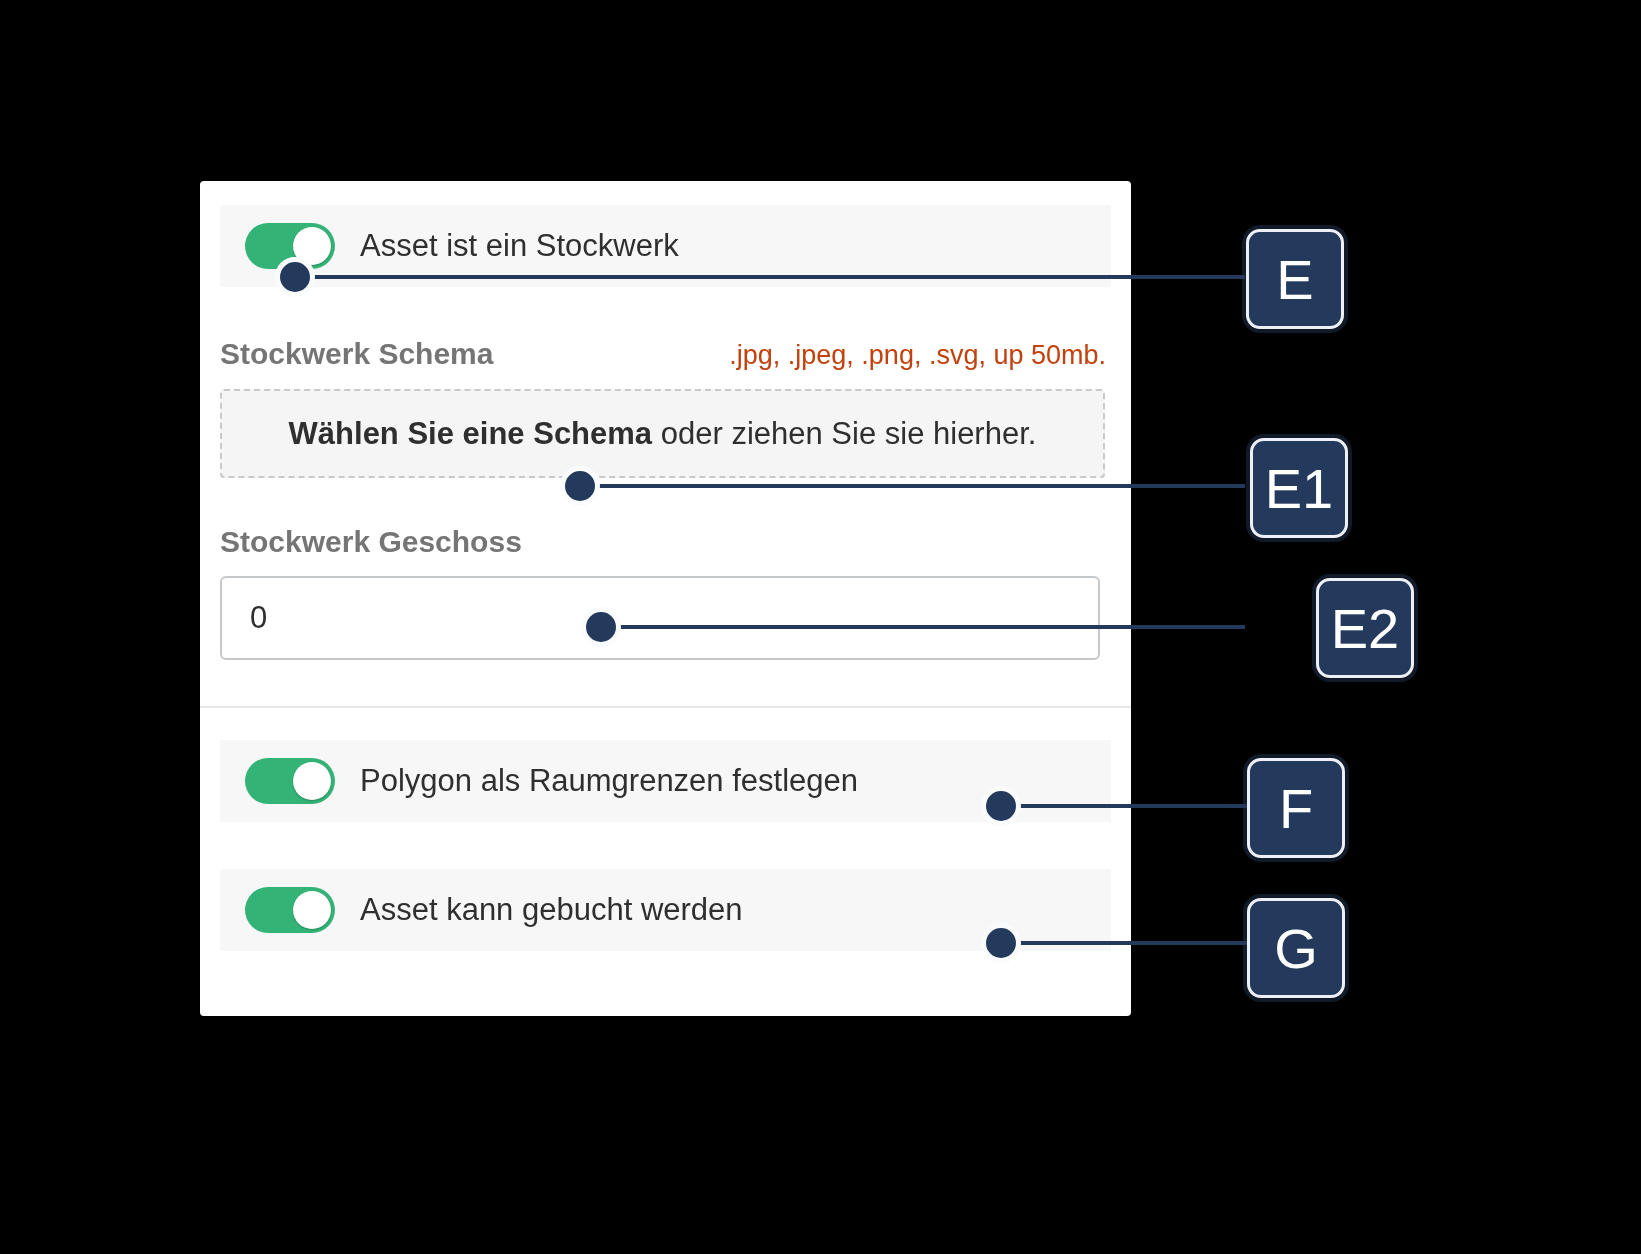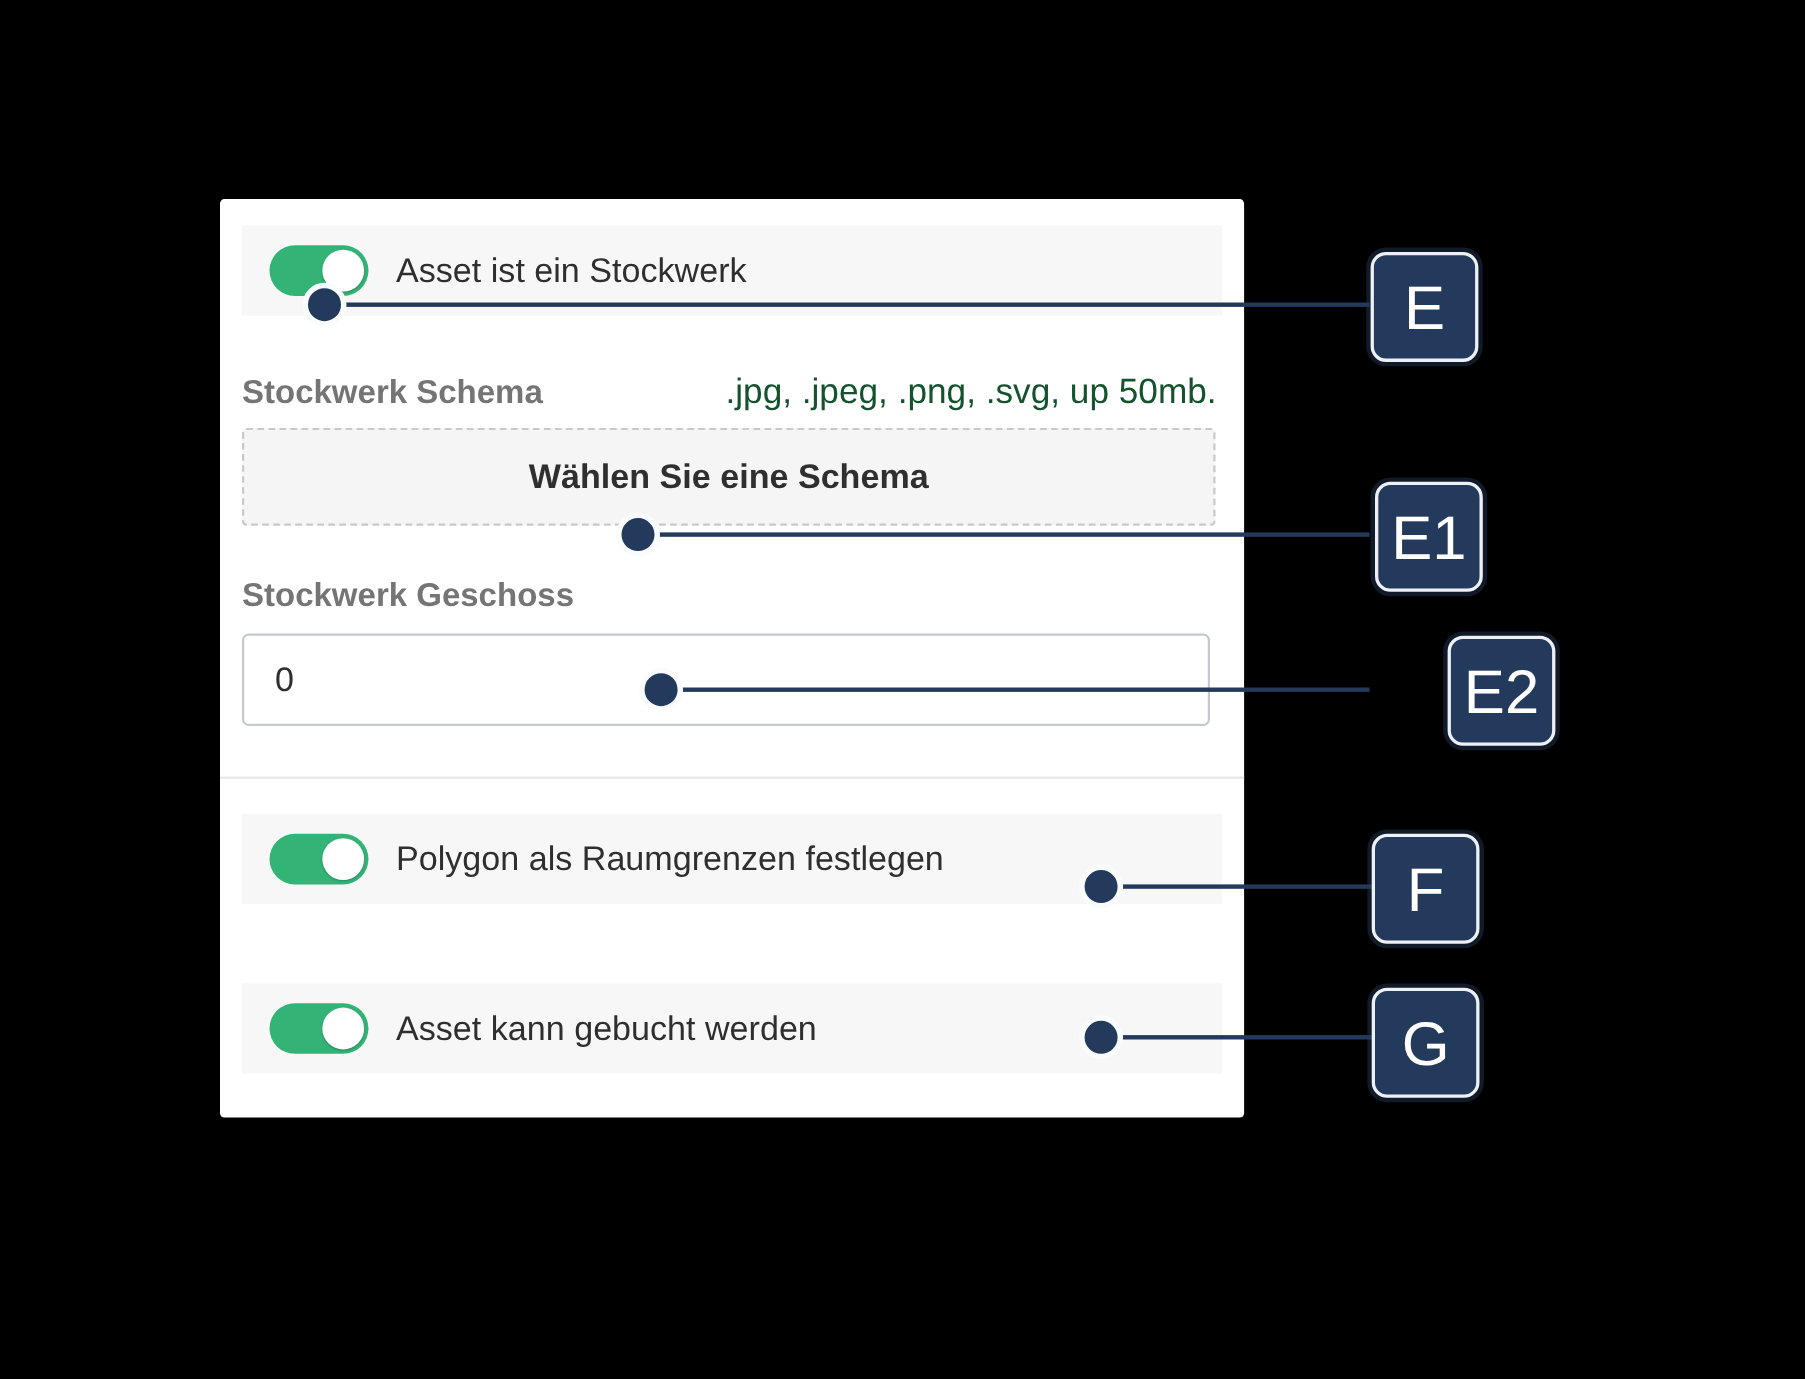--- a/index.html
+++ b/index.html
@@ -25,21 +25,21 @@
   .row-toggle {
     position: absolute;
     left: 20px;
     width: 891px; height: 82px;
     background: #f7f7f8;
     display: flex;
     align-items: center;
   }
   .row-1 { top: 24px; }
   .row-f { top: 559px; }
-  .row-g { top: 713px; }
+  .row-g { top: 688px; }
 
   .toggle {
     position: relative;
     margin-left: 25px;
     width: 90px; height: 46px;
     border-radius: 23px;
     background: #33b476;
     flex: 0 0 auto;
     cursor: pointer;
   }
@@ -64,22 +64,22 @@
     display: flex;
     justify-content: space-between;
     align-items: baseline;
   }
   .field-label {
     font-size: 30px;
     color: #757575;
     font-weight: bold;
   }
   .formats-hint {
-    font-size: 32px;
-    color: #14532d;
+    font-size: 27px;
+    color: #c2410c;
   }
 
   .dropzone {
     position: absolute;
     left: 20px; top: 208px;
     width: 881px; height: 85px;
     background: #f5f5f6;
     border: 2px dashed #c9c9cc;
     border-radius: 4px;
     display: flex;
@@ -180,21 +180,21 @@
       </div>
       <div class="toggle-label">Asset ist ein Stockwerk</div>
     </div>
 
     <div class="schema-row">
       <div class="field-label">Stockwerk Schema</div>
       <div class="formats-hint">.jpg, .jpeg, .png, .svg, up 50mb.</div>
     </div>
 
     <div class="dropzone">
-      <span class="bold">Wählen Sie eine Schema</span>
+      <span class="bold">Wählen Sie eine Schema</span><span> oder ziehen Sie sie hierher.</span>
     </div>
 
     <div class="field-label geschoss-label">Stockwerk Geschoss</div>
 
     <input class="floor-input" type="text" value="0" style="">
 
     <div class="divider"></div>
 
     <div class="row-toggle row-f">
       <div class="toggle">

